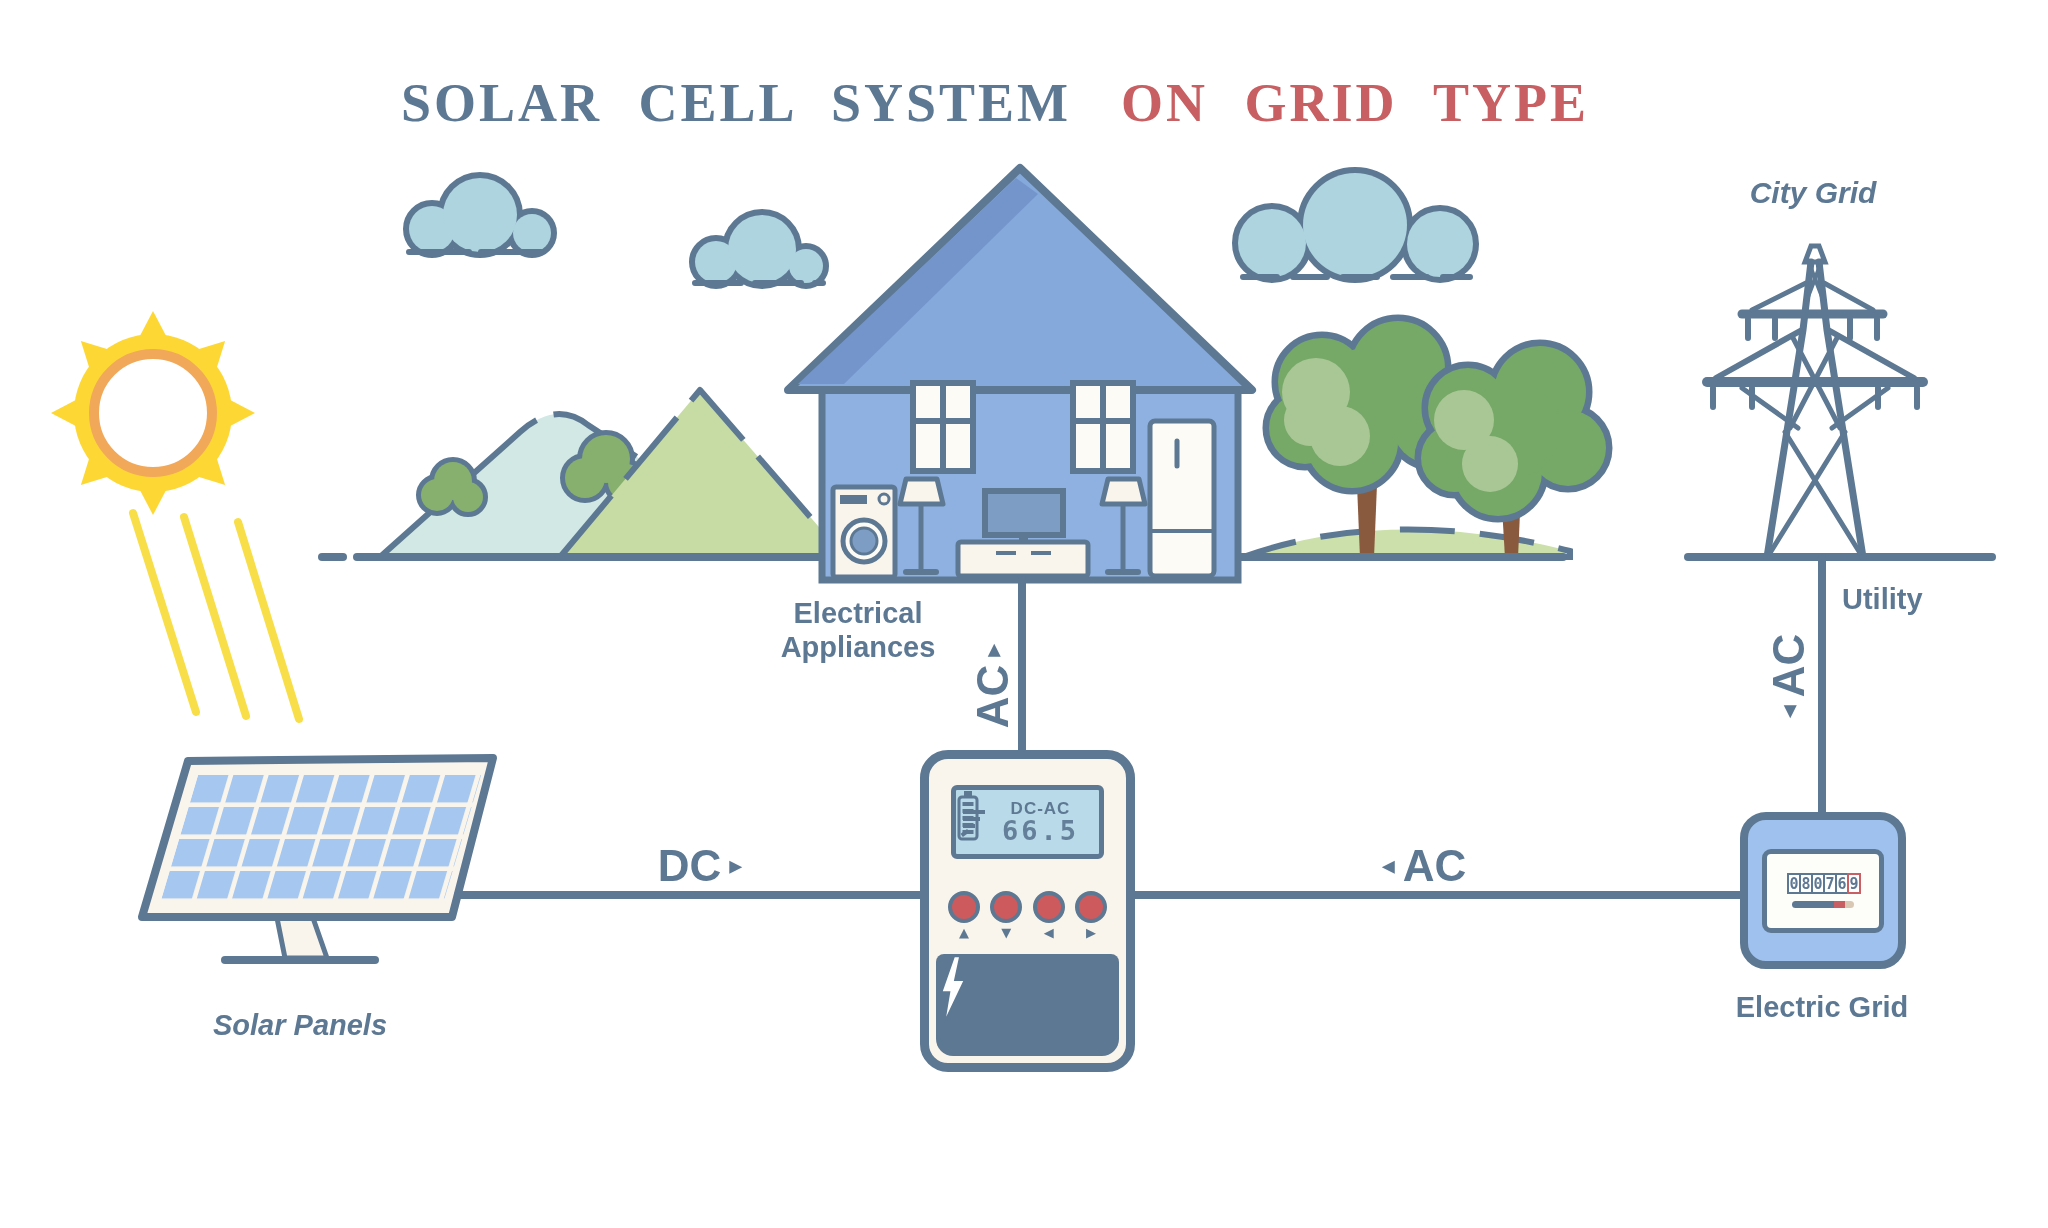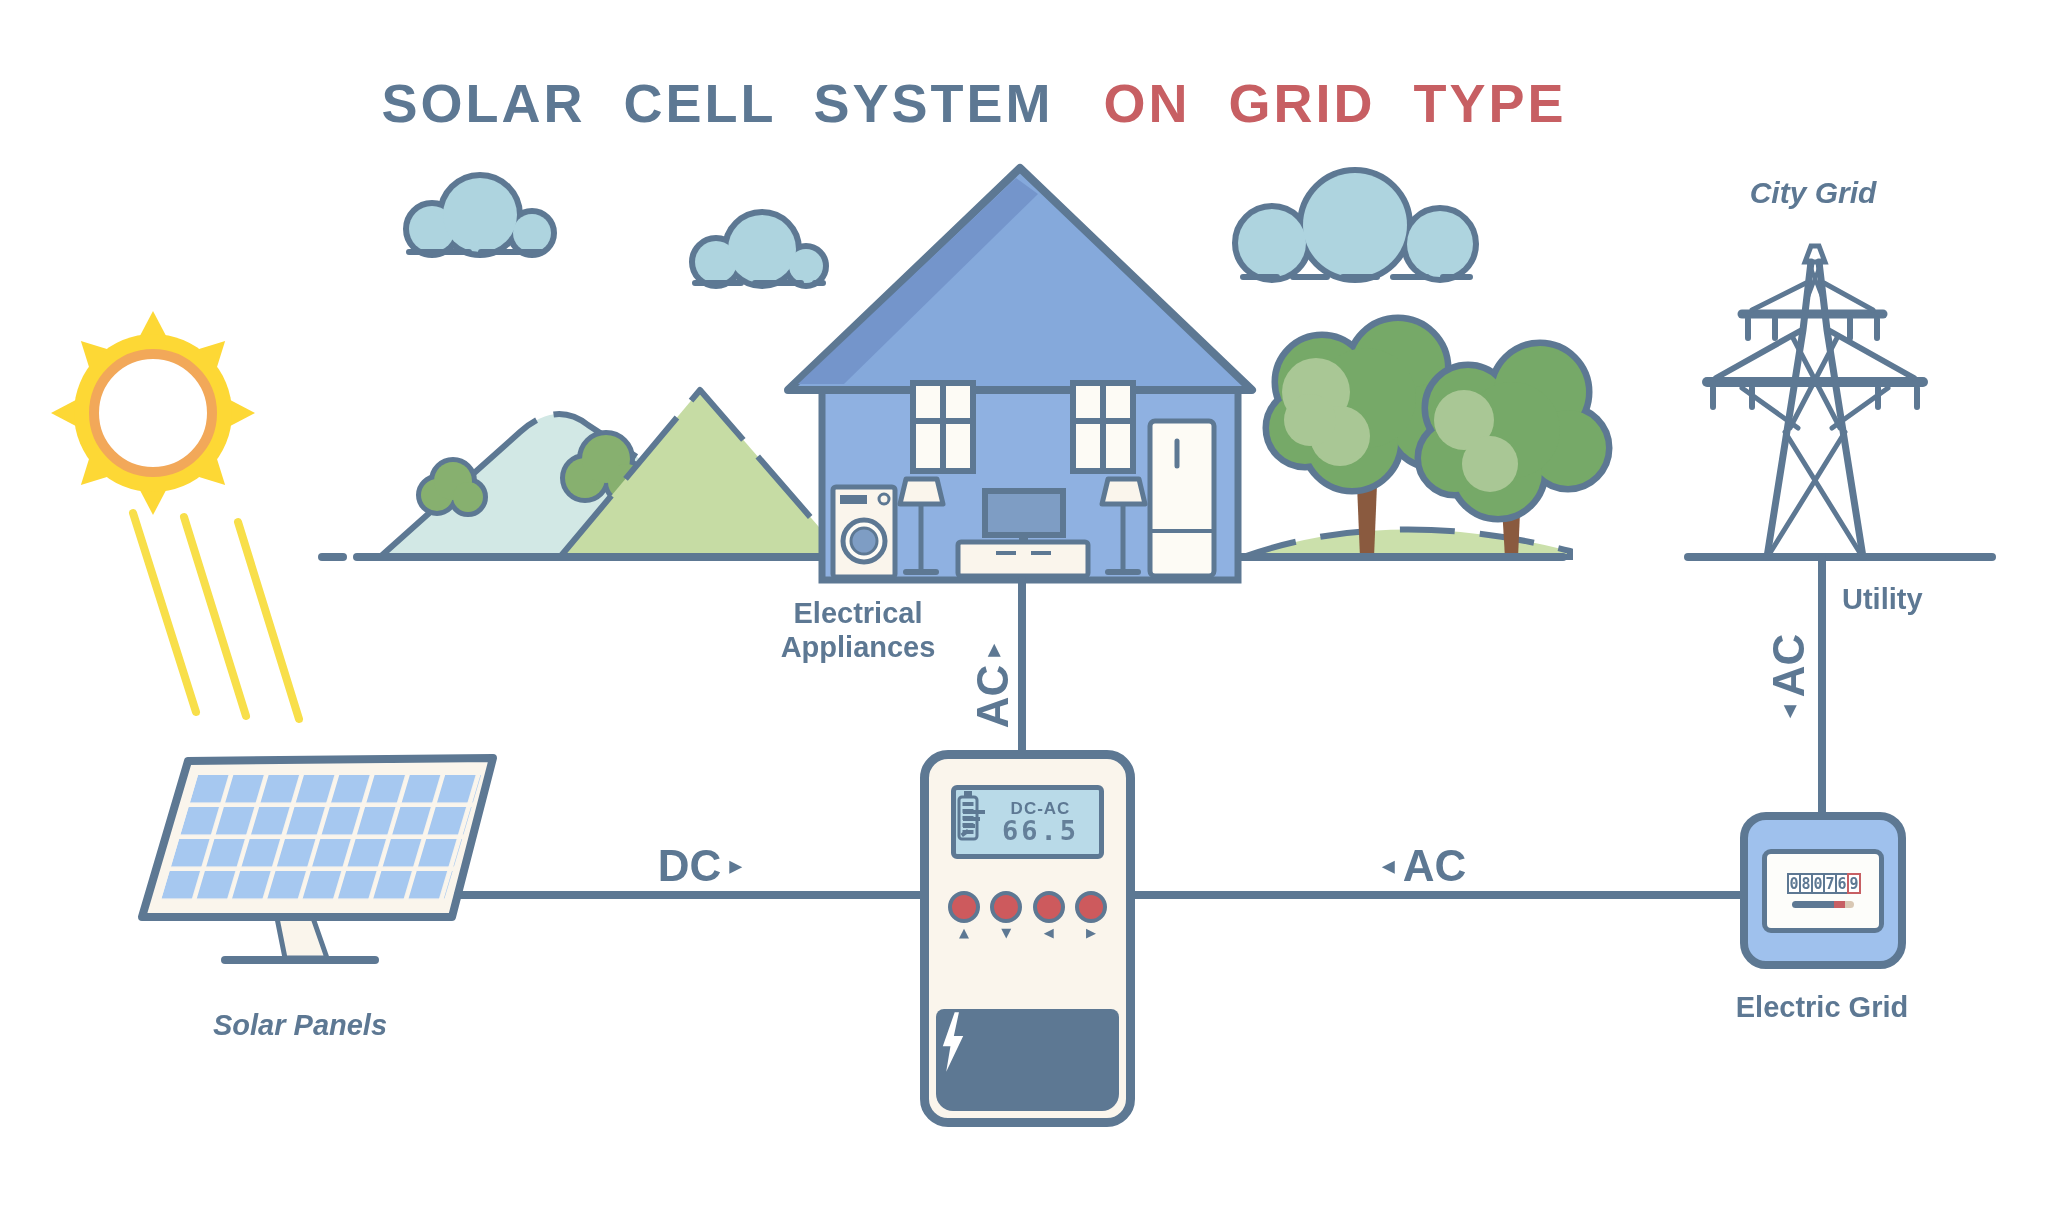--- a/index.html
+++ b/index.html
@@ -1,38 +1,38 @@
 <!DOCTYPE html>
 <html><head>
 <meta charset="utf-8">
 <style>
   html,body{margin:0;padding:0;background:#ffffff;}
   .stage{position:relative;width:2048px;height:1228px;background:#ffffff;overflow:hidden;
          font-family:"Liberation Sans","DejaVu Sans",sans-serif;}
   svg{position:absolute;left:0;top:0;}
 
   
-  .title{position:absolute;top:36px;left:974px;transform:translateX(-50%);
+  .title{position:absolute;top:36px;left:995px;transform:translateX(-50%);
          white-space:nowrap;font-size:54px;font-weight:bold;letter-spacing:3px;word-spacing:20px;
-         color:#5d7893;z-index:5;}
+         color:#5d7893;z-index:5;font-family:Liberation Serif, serif;}
   .title .accent{color:#c75f63;margin-left:50px;}
 
   
   .lbl{position:absolute;color:#5d7893;font-weight:bold;font-size:29px;line-height:34px;
        text-align:center;white-space:pre-line;z-index:5;}
   .center{transform:translateX(-50%);}
 
   
   .flow{position:absolute;color:#5d7893;font-weight:bold;font-size:44px;white-space:nowrap;z-index:5;}
   .flow .arr{font-family:"DejaVu Sans",sans-serif;font-size:26px;vertical-align:7px;}
   .flow.h{transform:translate(-50%,-50%);}
   .flow.v{transform:translate(-50%,-50%) rotate(-90deg);}
 
   
-  .controller{position:absolute;left:920px;top:750px;width:215px;height:377px;box-sizing:border-box;
+  .controller{position:absolute;left:920px;top:750px;width:215px;height:322px;box-sizing:border-box;
       background:#faf5ec;border:9px solid #5d7893;border-radius:28px;z-index:4;}
   .lcd{position:absolute;left:22px;top:26px;right:22px;height:74px;box-sizing:border-box;
       background:#b9dae8;border:5px solid #5d7893;border-radius:6px;
       display:flex;align-items:center;padding:0 7px;}
   .sig{width:26px;display:flex;flex-direction:column;gap:3px;align-items:flex-start;}
   .sig i{display:block;height:4px;background:#5d7893;}
   .sig i:nth-child(1){width:22px}.sig i:nth-child(2){width:17px}
   .sig i:nth-child(3){width:12px}.sig i:nth-child(4){width:8px;transform:translateX(-2px) rotate(-35deg);}
   .lcd-center{flex:1;text-align:center;color:#5d7893;}
   .lcd-mode{font-size:17px;font-weight:bold;letter-spacing:1px;line-height:17px;}

